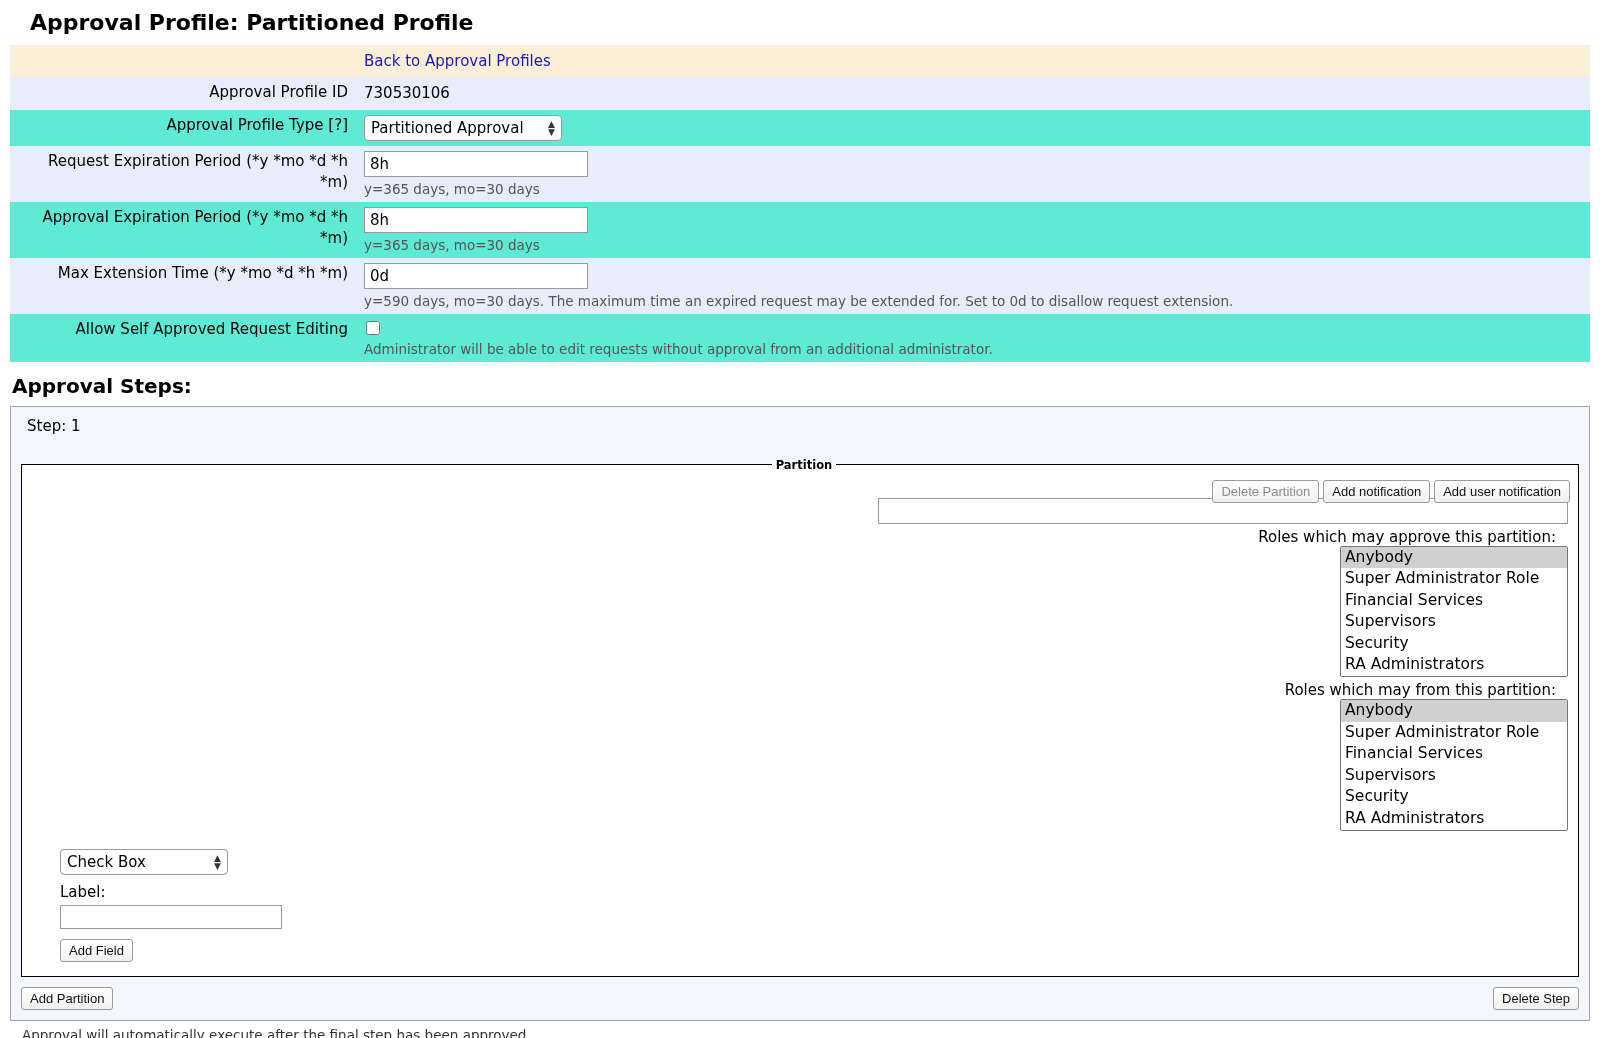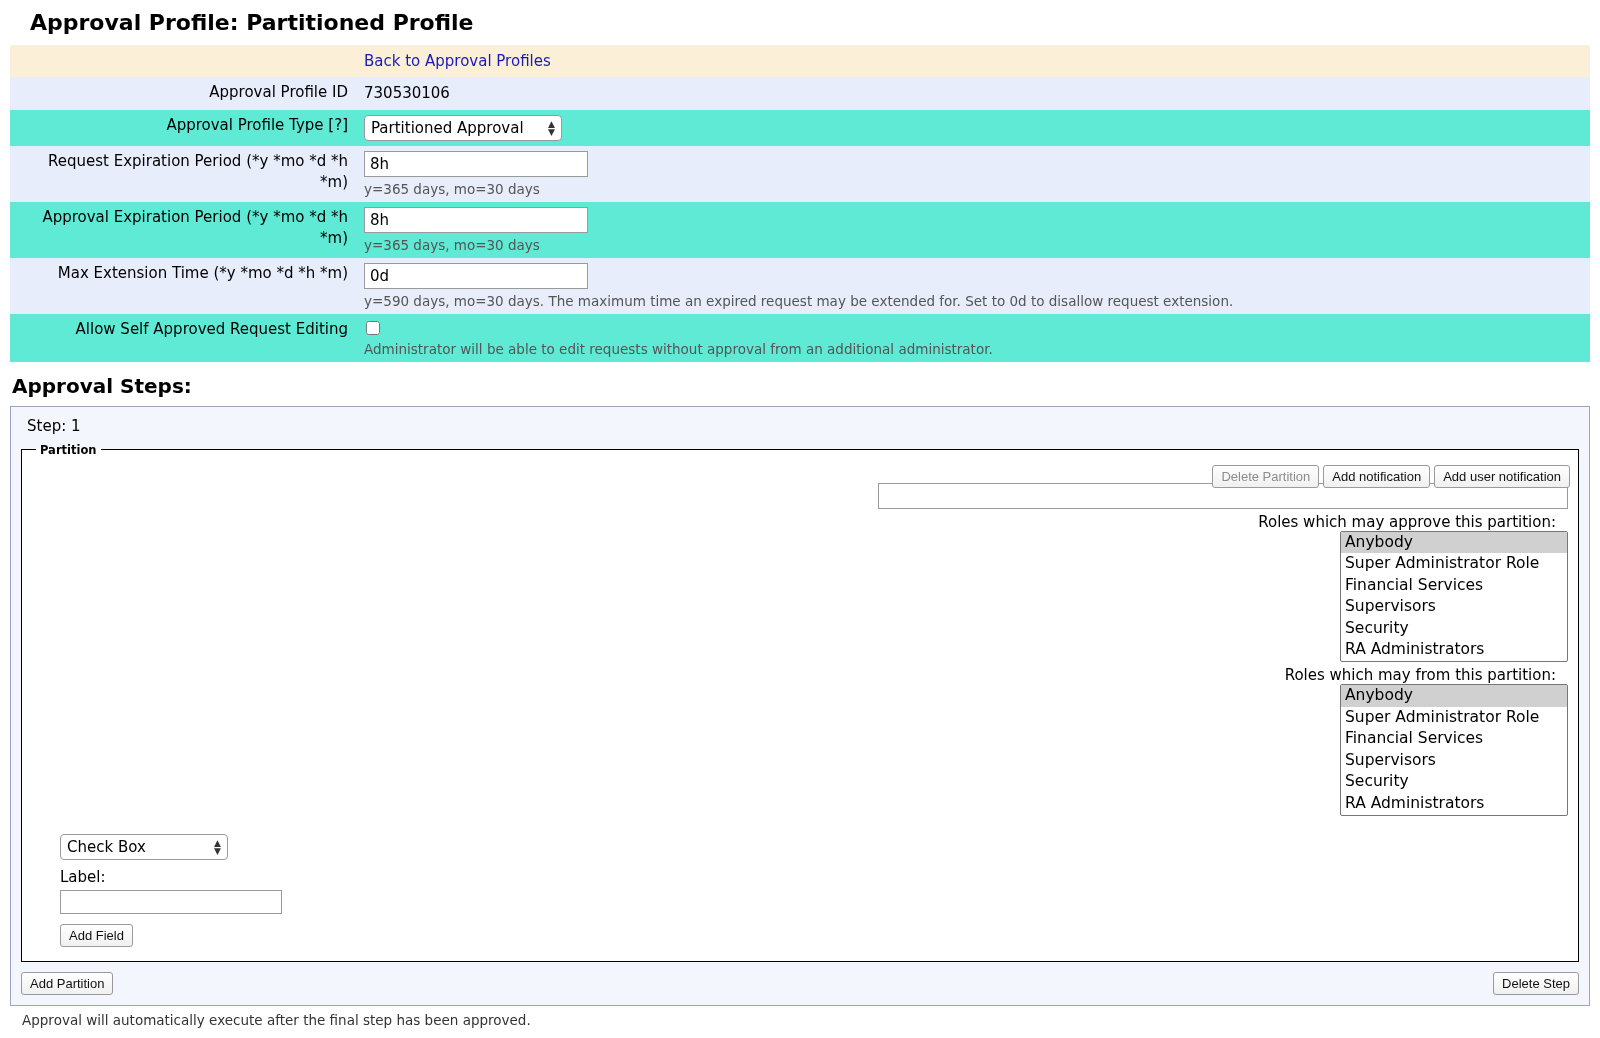--- a/index.html
+++ b/index.html
@@ -105,34 +105,35 @@
     margin: 12px 0 8px 2px;
   }
   .step-box {
     border: 1px solid #9aa4c0;
     background: #f4f6fd;
     padding: 8px 10px 10px 10px;
     margin-bottom: 6px;
   }
   .step-label {
     font-size: 15px;
-    margin: 2px 0 8px 6px;
+    margin: 2px 0 23px 6px;
   }
   fieldset.partition {
     border: 1px solid #000000;
     margin: 0;
     padding: 4px 10px 14px 10px;
     background: #ffffff;
     position: relative;
   }
   fieldset.partition > legend {
     font-size: 11.5px;
     font-weight: bold;
     padding: 0 4px;
     margin-left: 4px;
+    text-align: center;
   }
   .partition-toolbar {
     position: absolute;
     right: 8px;
     top: 8px;
     display: flex;
     gap: 4px;
   }
   button.btn {
     font-family: Liberation Sans, sans-serif;

